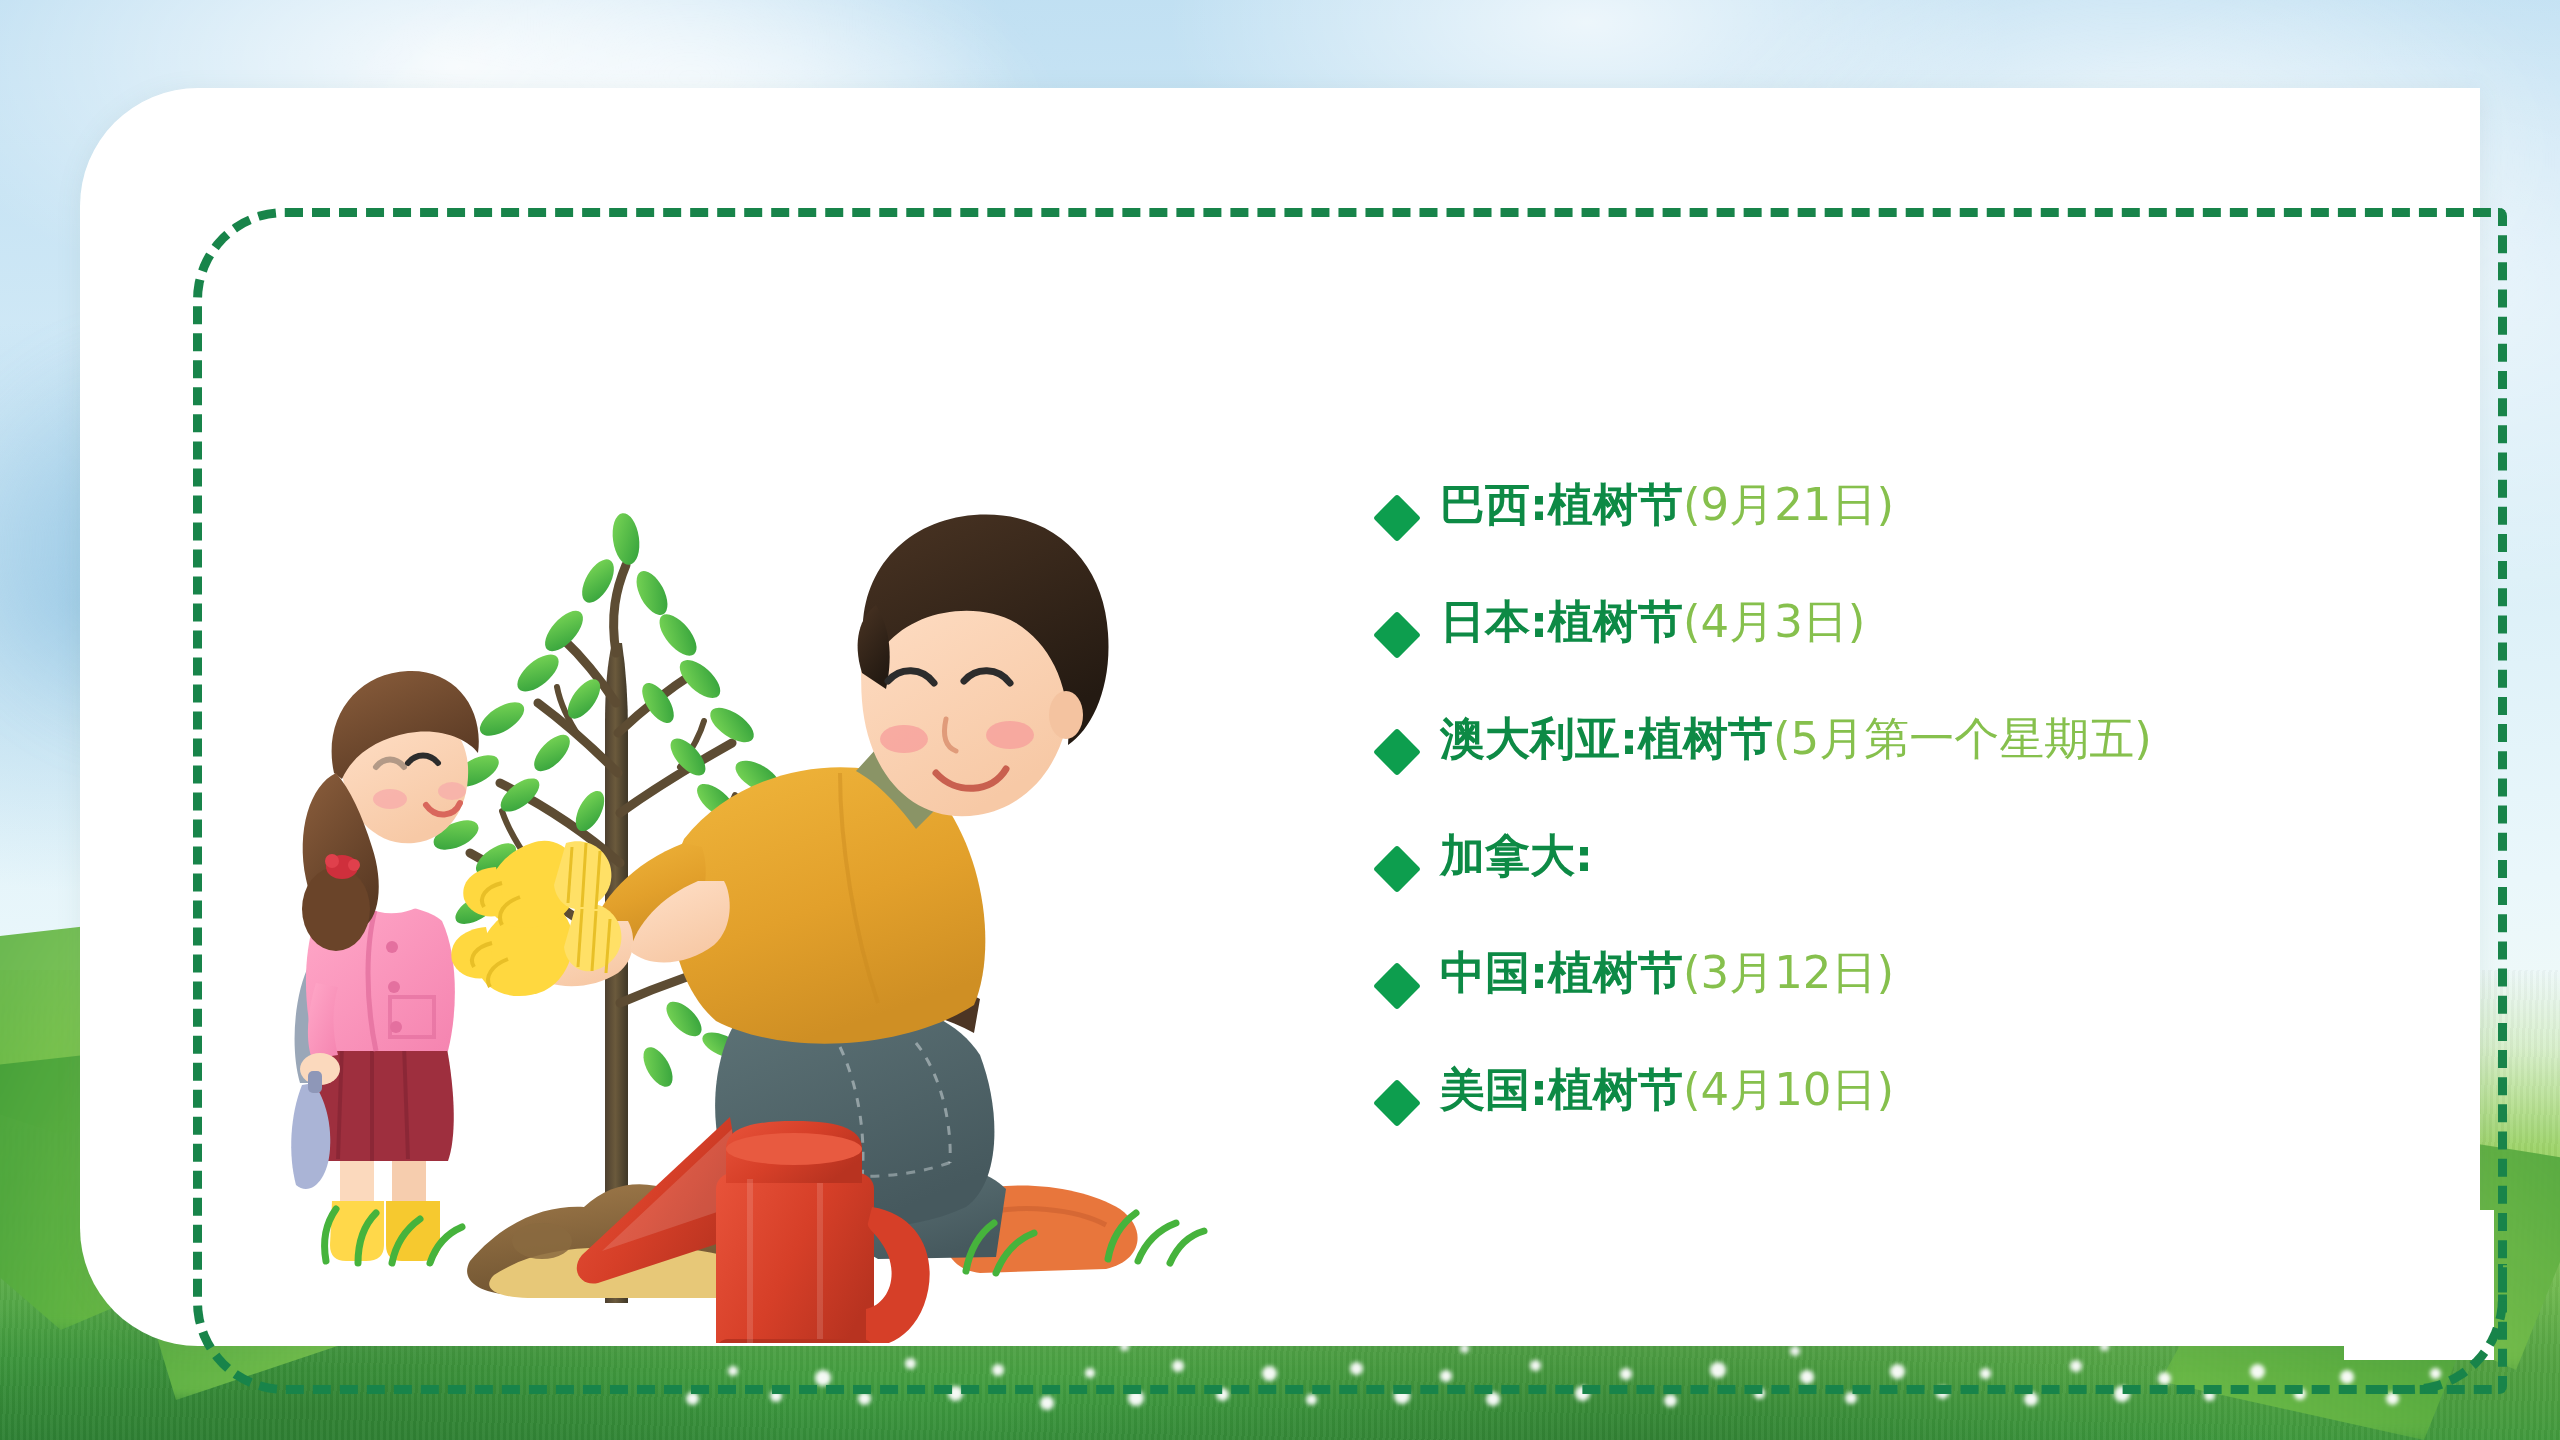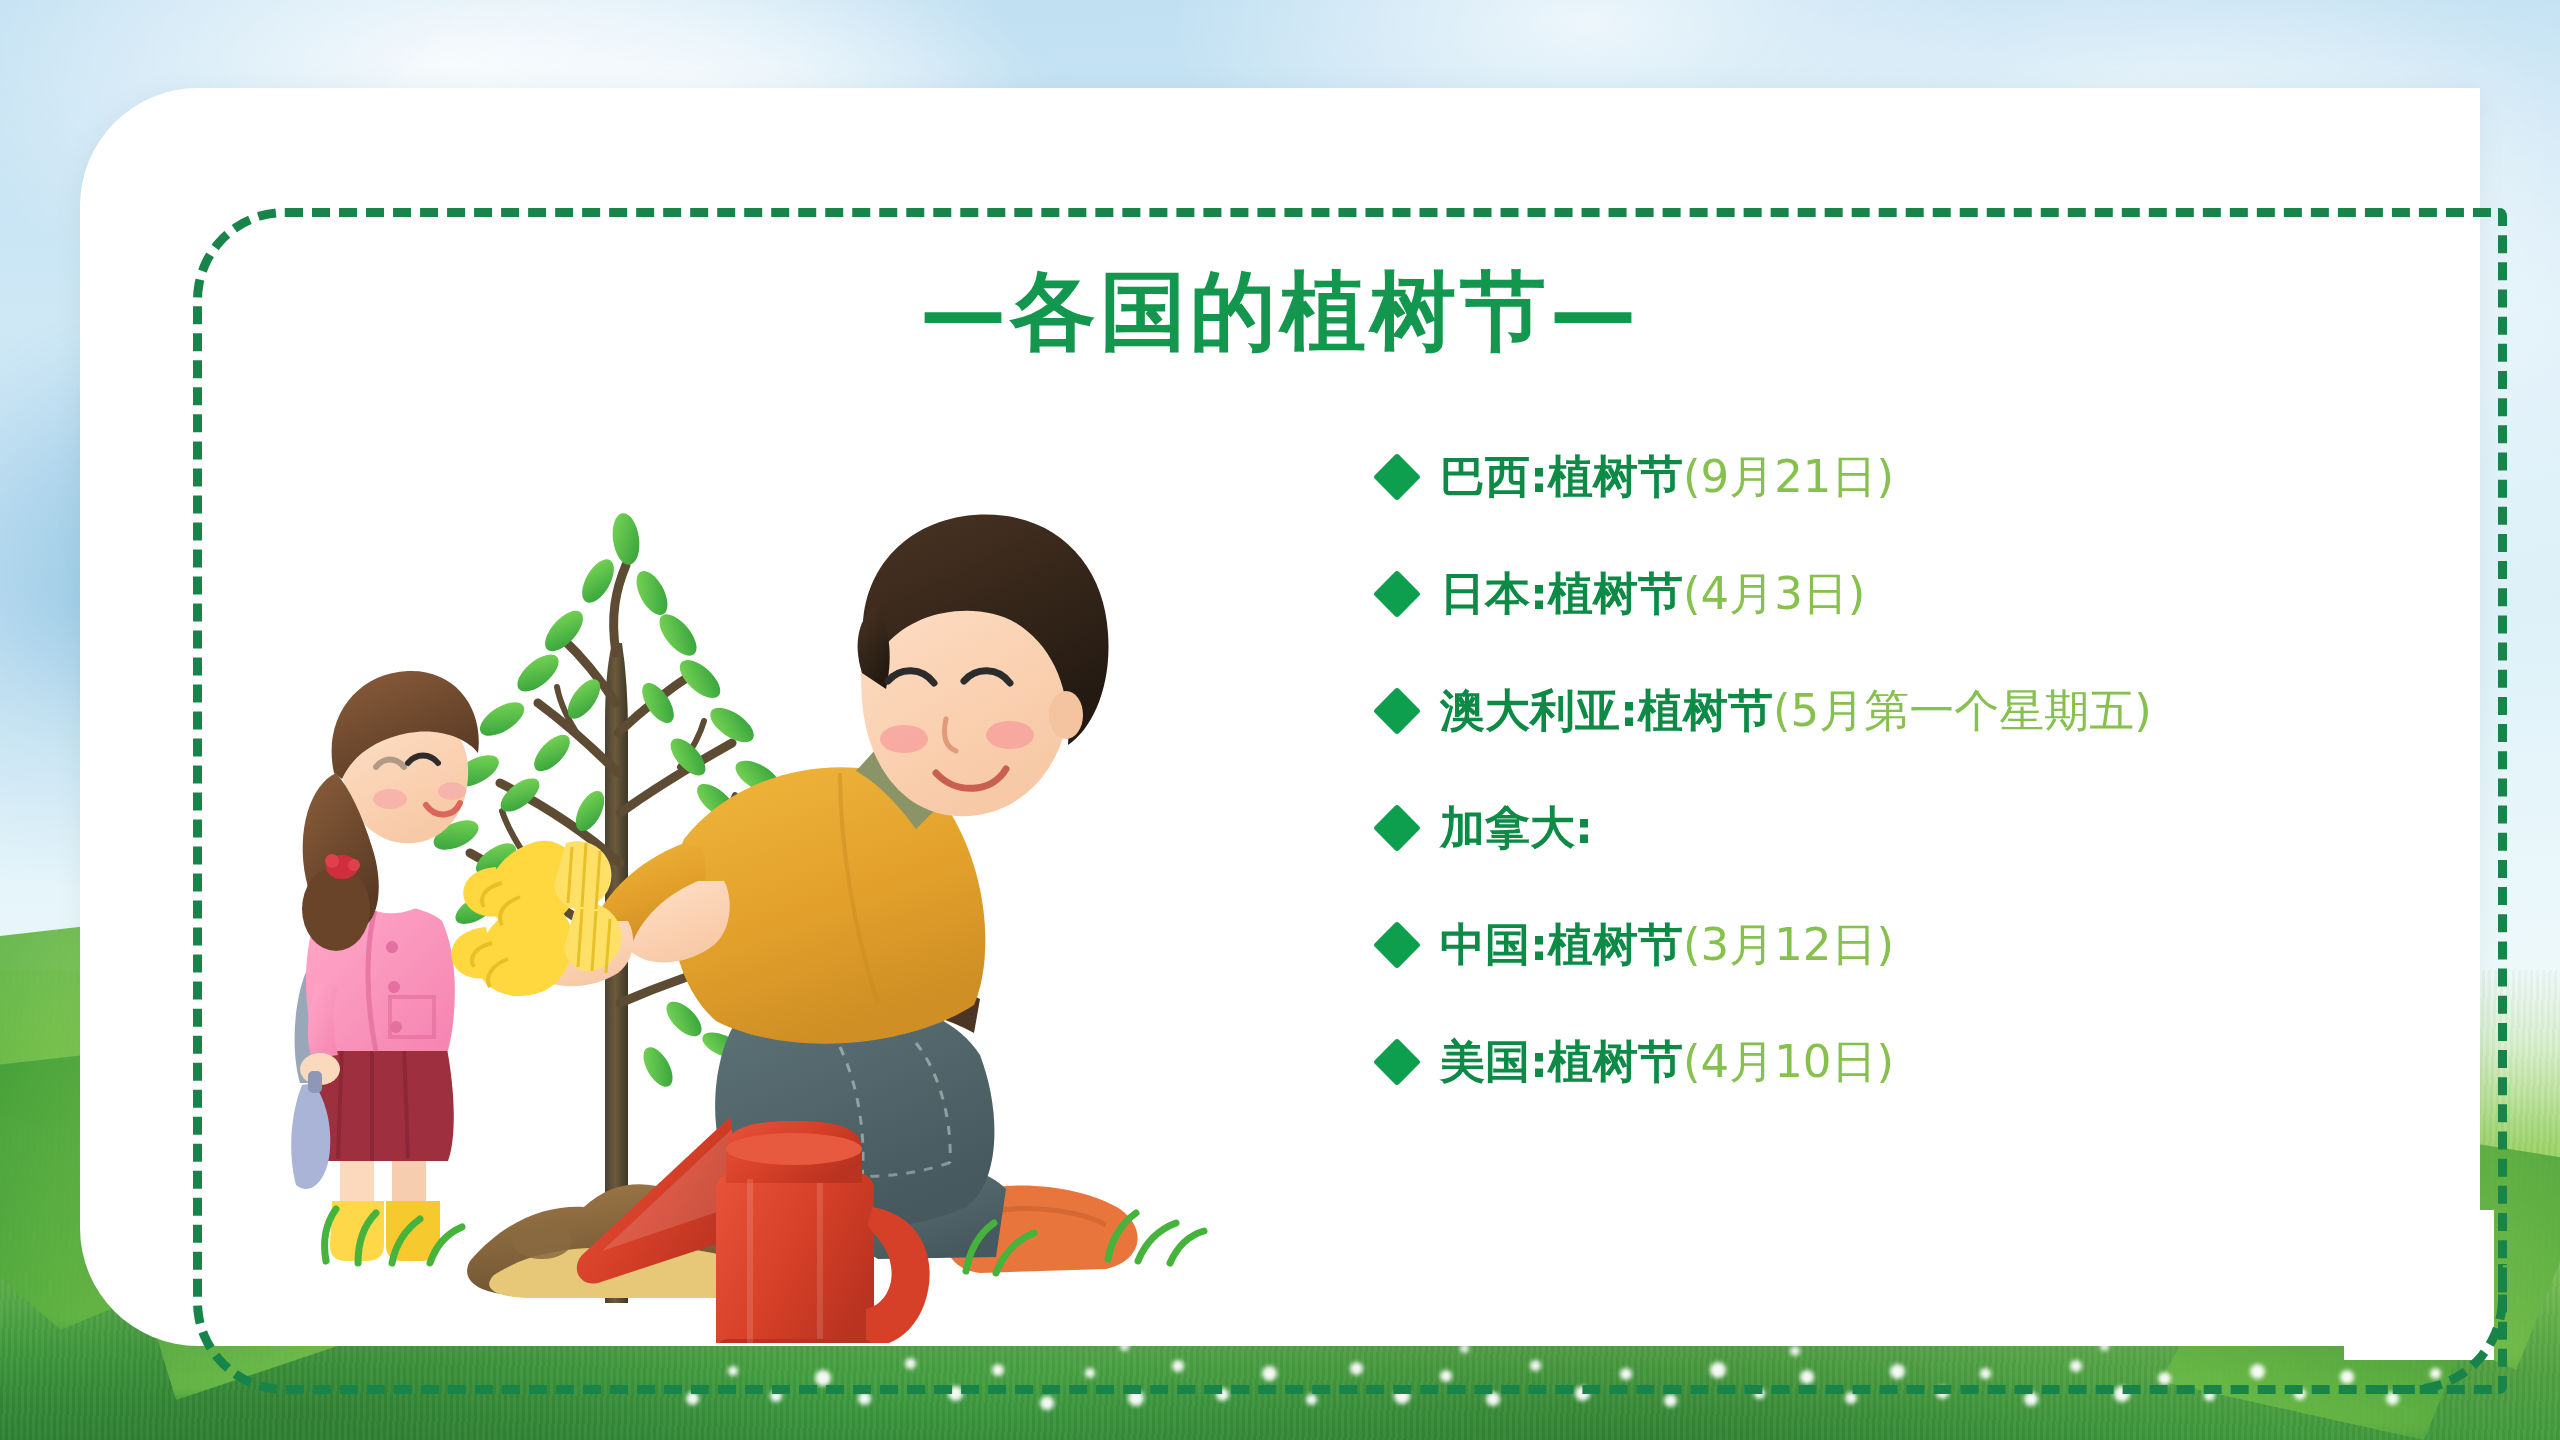--- a/index.html
+++ b/index.html
@@ -106,21 +106,21 @@
     color:#13974e;font-size:86px;font-weight:700;letter-spacing:4px;
     font-family:"DejaVu Sans","Liberation Sans",sans-serif;
     z-index:6;white-space:nowrap;
   }
 
   
   #illus{position:absolute;left:200px;top:255px;width:960px;height:1000px;z-index:5;}
 
   
   #list{position:absolute;left:1300px;top:330px;width:1180px;z-index:6;}
-  .row{display:flex;align-items:center;height:117px;white-space:nowrap;}
+  .row{display:flex;align-items:flex-end;height:117px;white-space:nowrap;}
   .bullet{
     width:34px;height:34px;background:#0d9e4e;transform:rotate(45deg);
     margin-right:26px;flex:0 0 auto;border-radius:3px;
   }
   .label{
     color:#0d8a45;font-weight:700;font-size:45px;
     font-family:"DejaVu Sans","Liberation Sans",sans-serif;
   }
   .value{
     color:#86c04d;font-weight:400;font-size:45px;
@@ -194,21 +194,20 @@
     </div>
 </div>
 
 <div id="card">
 
   <div class="frame-mask-r"></div>
   <div class="dashed-frame">
     <div class="br"></div>
   </div>
 
-  <div id="title">—各国的植树节—</div>
 
   <div id="illus">
     <svg viewBox="0 0 960 1000" width="960" height="1000" xmlns="http://www.w3.org/2000/svg">
       <defs>
         <linearGradient id="gTrunk" x1="0" y1="0" x2="1" y2="0">
           <stop offset="0%" stop-color="#4d4030"></stop>
           <stop offset="45%" stop-color="#6b5a3c"></stop>
           <stop offset="100%" stop-color="#3f3727"></stop>
         </linearGradient>
         <linearGradient id="gLeaf" x1="0" y1="0" x2="1" y2="1">

